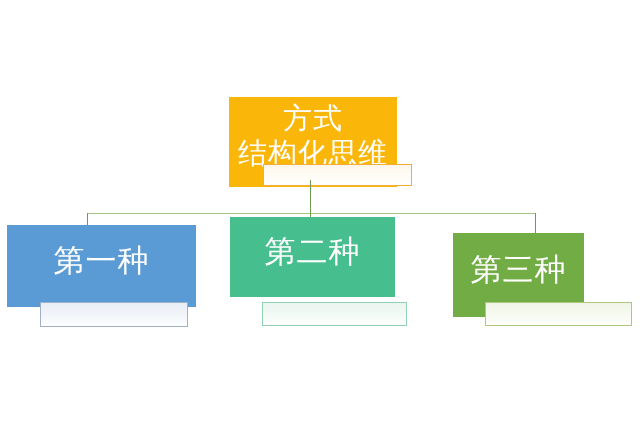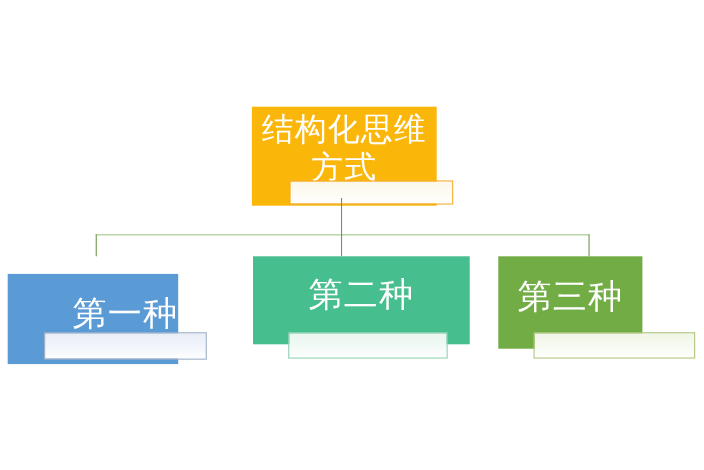--- a/index.html
+++ b/index.html
@@ -18,26 +18,26 @@
     left:229px;top:97px;width:168px;height:86px;background:#FBB60A;
     flex-direction:column;justify-content:flex-start;padding-top:4px;
     font-size:29px;line-height:35px;letter-spacing:1px;
   }
   .root-sub{
     left:263px;top:164px;width:149px;height:22px;
     border-color:#F3AC35;
     background:linear-gradient(180deg,#FDF7EA 0%,#FEFCF6 60%,#FFFFFF 100%);
   }
   .child-label{font-size:31px;letter-spacing:1px;padding-bottom:10px;}
-  .child1{left:7px;top:249px;width:155px;height:82px;background:#5B9BD5;justify-content:flex-end;}
+  .child1{left:7px;top:225px;width:189px;height:82px;background:#5B9BD5;}
   .child1-sub{
     left:40px;top:302px;width:148px;height:25px;border-color:#9FB0C7;
     background:linear-gradient(180deg,#E9EEF6 0%,#F2F5FA 55%,#FDFEFF 100%);
   }
-  .child2{left:230px;top:233px;width:197px;height:80px;background:#47BE8D;}
+  .child2{left:230px;top:217px;width:165px;height:80px;background:#47BE8D;}
   .child2-sub{
     left:262px;top:302px;width:145px;height:24px;border-color:#90D2B3;
     background:linear-gradient(180deg,#EAF6F0 0%,#F2FAF6 55%,#FEFFFE 100%);
   }
   .child3{left:453px;top:233px;width:131px;height:84px;background:#72AC44;}
   .child3-sub{
     left:485px;top:302px;width:147px;height:24px;border-color:#AFC67E;
     background:linear-gradient(180deg,#F1F5E7 0%,#F7FAF1 55%,#FEFFFD 100%);
   }
   .line{position:absolute;background:#A3C585;z-index:1;}
@@ -53,22 +53,22 @@
 
 <div class="canvas">
 
   <div class="line v vl-root"></div>
   <div class="line h"></div>
   <div class="line v vl-left"></div>
   <div class="line v vl-mid"></div>
   <div class="line v vl-right"></div>
 
   <div class="node-box root-box">
+    <span>方式</span>
     <span>结构化思维</span>
-    <span>方式</span>
   </div>
   <div class="placeholder root-sub">
     <span></span>
   </div>
 
   <div class="node-box child1">
     <span class="child-label">第一种</span>
   </div>
   <div class="placeholder child1-sub">
     <span></span>

